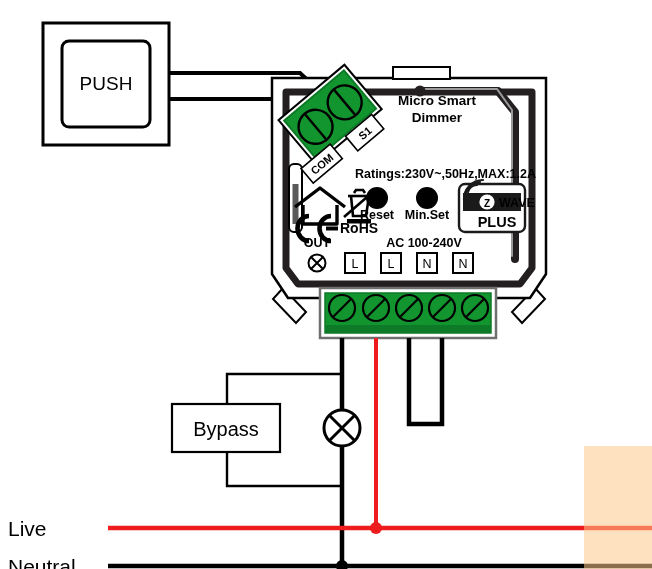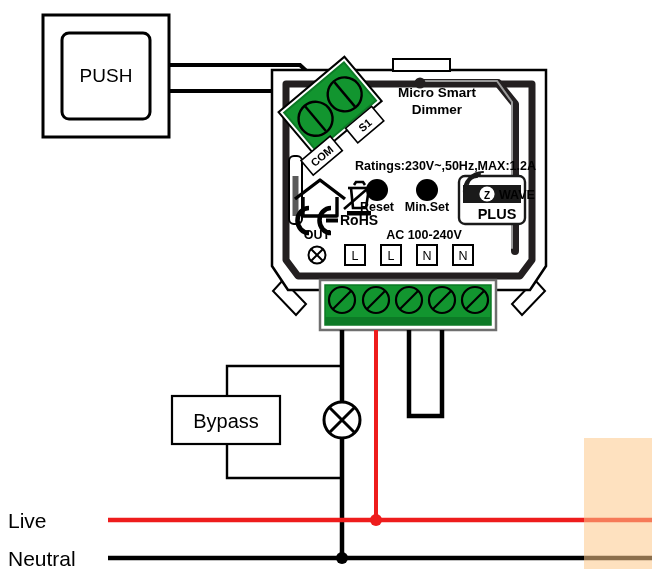--- a/index.html
+++ b/index.html
@@ -1,20 +1,20 @@
 <!DOCTYPE html>
 <html><head>
 <meta charset="utf-8">
 <style>
   html,body{margin:0;padding:0;background:#ffffff;}
   body{
     width:652px;height:569px;position:relative;overflow:hidden;
     font-family:"Liberation Sans", sans-serif;
   }
-  #stage{position:absolute;left:0;top:8px;width:652px;height:547px;}
+  #stage{position:absolute;left:0;top:16px;width:652px;height:547px;}
   svg.layer{position:absolute;left:0;top:0;width:652px;height:569px;}
   .txt{font-family:"Liberation Sans", sans-serif;fill:#000;}
 </style>
 </head>
 <body>
 
 <div id="stage">
 
   <svg class="layer" viewBox="0 0 652 569">
     <defs>

